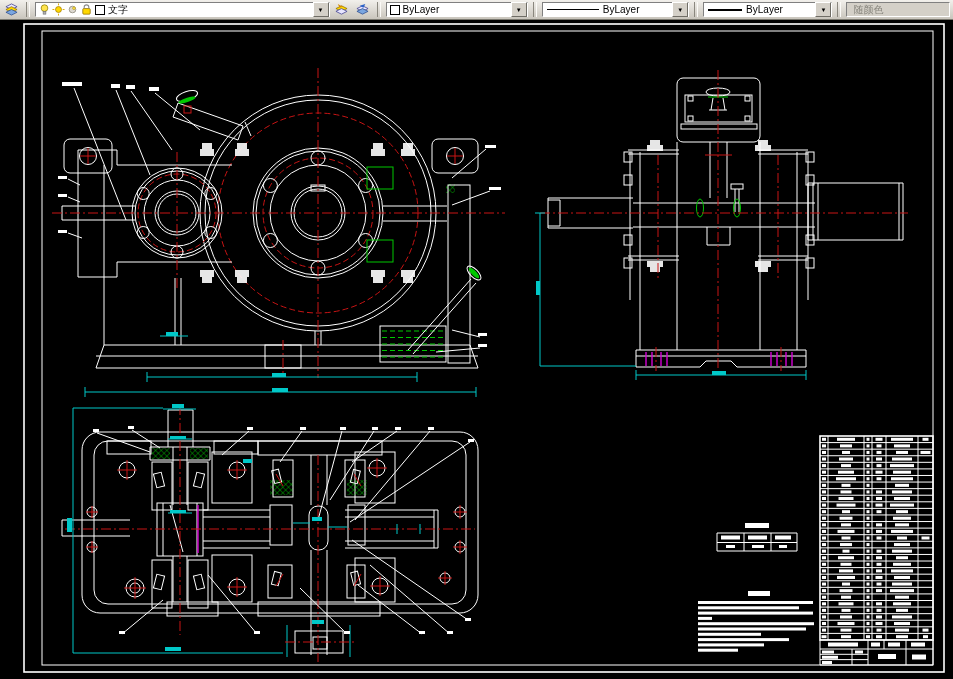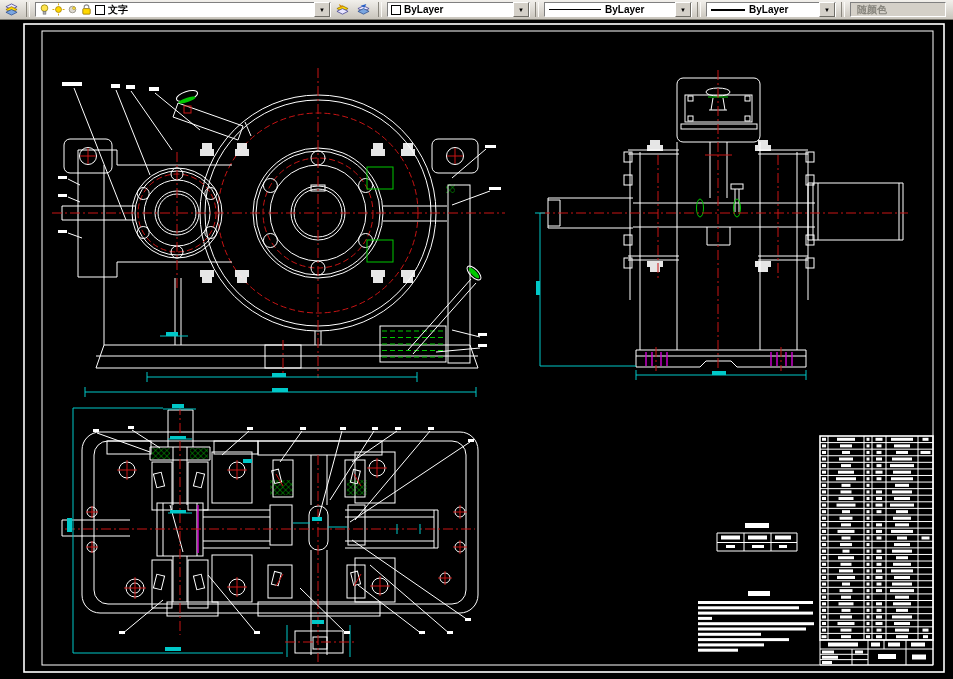--- a/index.html
+++ b/index.html
@@ -7,21 +7,21 @@
           font-family:"Liberation Sans",sans-serif;}
   
   #toolbar{position:absolute;left:0;top:0;width:953px;height:20px;
     background:linear-gradient(#f2f0ec,#c9c5bc);border-bottom:1px solid #7a786f;
     display:flex;align-items:center;gap:3px;padding:0 3px;box-sizing:border-box;}
   .tb-btn{height:17px;display:flex;align-items:center;justify-content:center;
     padding:0 1px;border:1px solid transparent;}
   .tb-sep{width:2px;height:15px;border-left:1px solid #8a877e;border-right:1px solid #fbfaf7;margin:0 2px;}
   .combo{height:15px;background:#fff;border:1px solid;border-color:#808080 #fff #fff #808080;
     display:flex;align-items:center;font-size:10px;color:#000;padding-left:2px;box-sizing:border-box;}
-  .combo .val{flex:1;white-space:nowrap;overflow:hidden;line-height:14px;font-weight:bold;}
+  .combo .val{flex:1;white-space:nowrap;overflow:hidden;line-height:14px;}
   .combo .arrow{width:14px;height:13px;background:#d4d0c8;border:1px solid;
     border-color:#fff #6f6d66 #6f6d66 #fff;display:flex;align-items:center;justify-content:center;
     font-size:6px;color:#000;margin-left:2px;}
   .combo.disabled{background:#d4d0c8;color:#87857d;}
   .swatch{width:8px;height:8px;background:#fff;border:1px solid #000;margin:0 3px 0 1px;flex:none;}
   .lineglyph{height:1px;background:#000;margin:0 4px 0 2px;flex:none;}
   .icon14{width:13px;height:13px;flex:none;margin-right:1px;}
   
   #canvas{position:absolute;left:0;top:20px;}
   .W{stroke:var(--line);fill:none;stroke-width:1;}
@@ -109,21 +109,21 @@
     </div>
     <div class="tb-sep"></div>
 
     <div class="combo" style="width:130px">
       <span class="lineglyph" style="width:34px;height:2px"></span>
       <span class="val">ByLayer</span>
       <span class="arrow">▼</span>
     </div>
     <div class="tb-sep"></div>
 
-    <div class="combo disabled" style="width:96px">
+    <div class="combo disabled" style="width:104px">
       <span class="val" style="padding-left:4px">随颜色</span>
     </div>
   </div>
 
   <svg id="canvas" width="953" height="659" viewBox="0 20 953 659">
     <defs>
       <pattern id="ph-w" patternUnits="userSpaceOnUse" width="5" height="5" patternTransform="rotate(45)">
         <line x1="0" y1="0" x2="0" y2="5" stroke="#ffffff" stroke-width="0.8"></line>
       </pattern>
       <pattern id="ph-g" patternUnits="userSpaceOnUse" width="5" height="5" patternTransform="rotate(45)">

